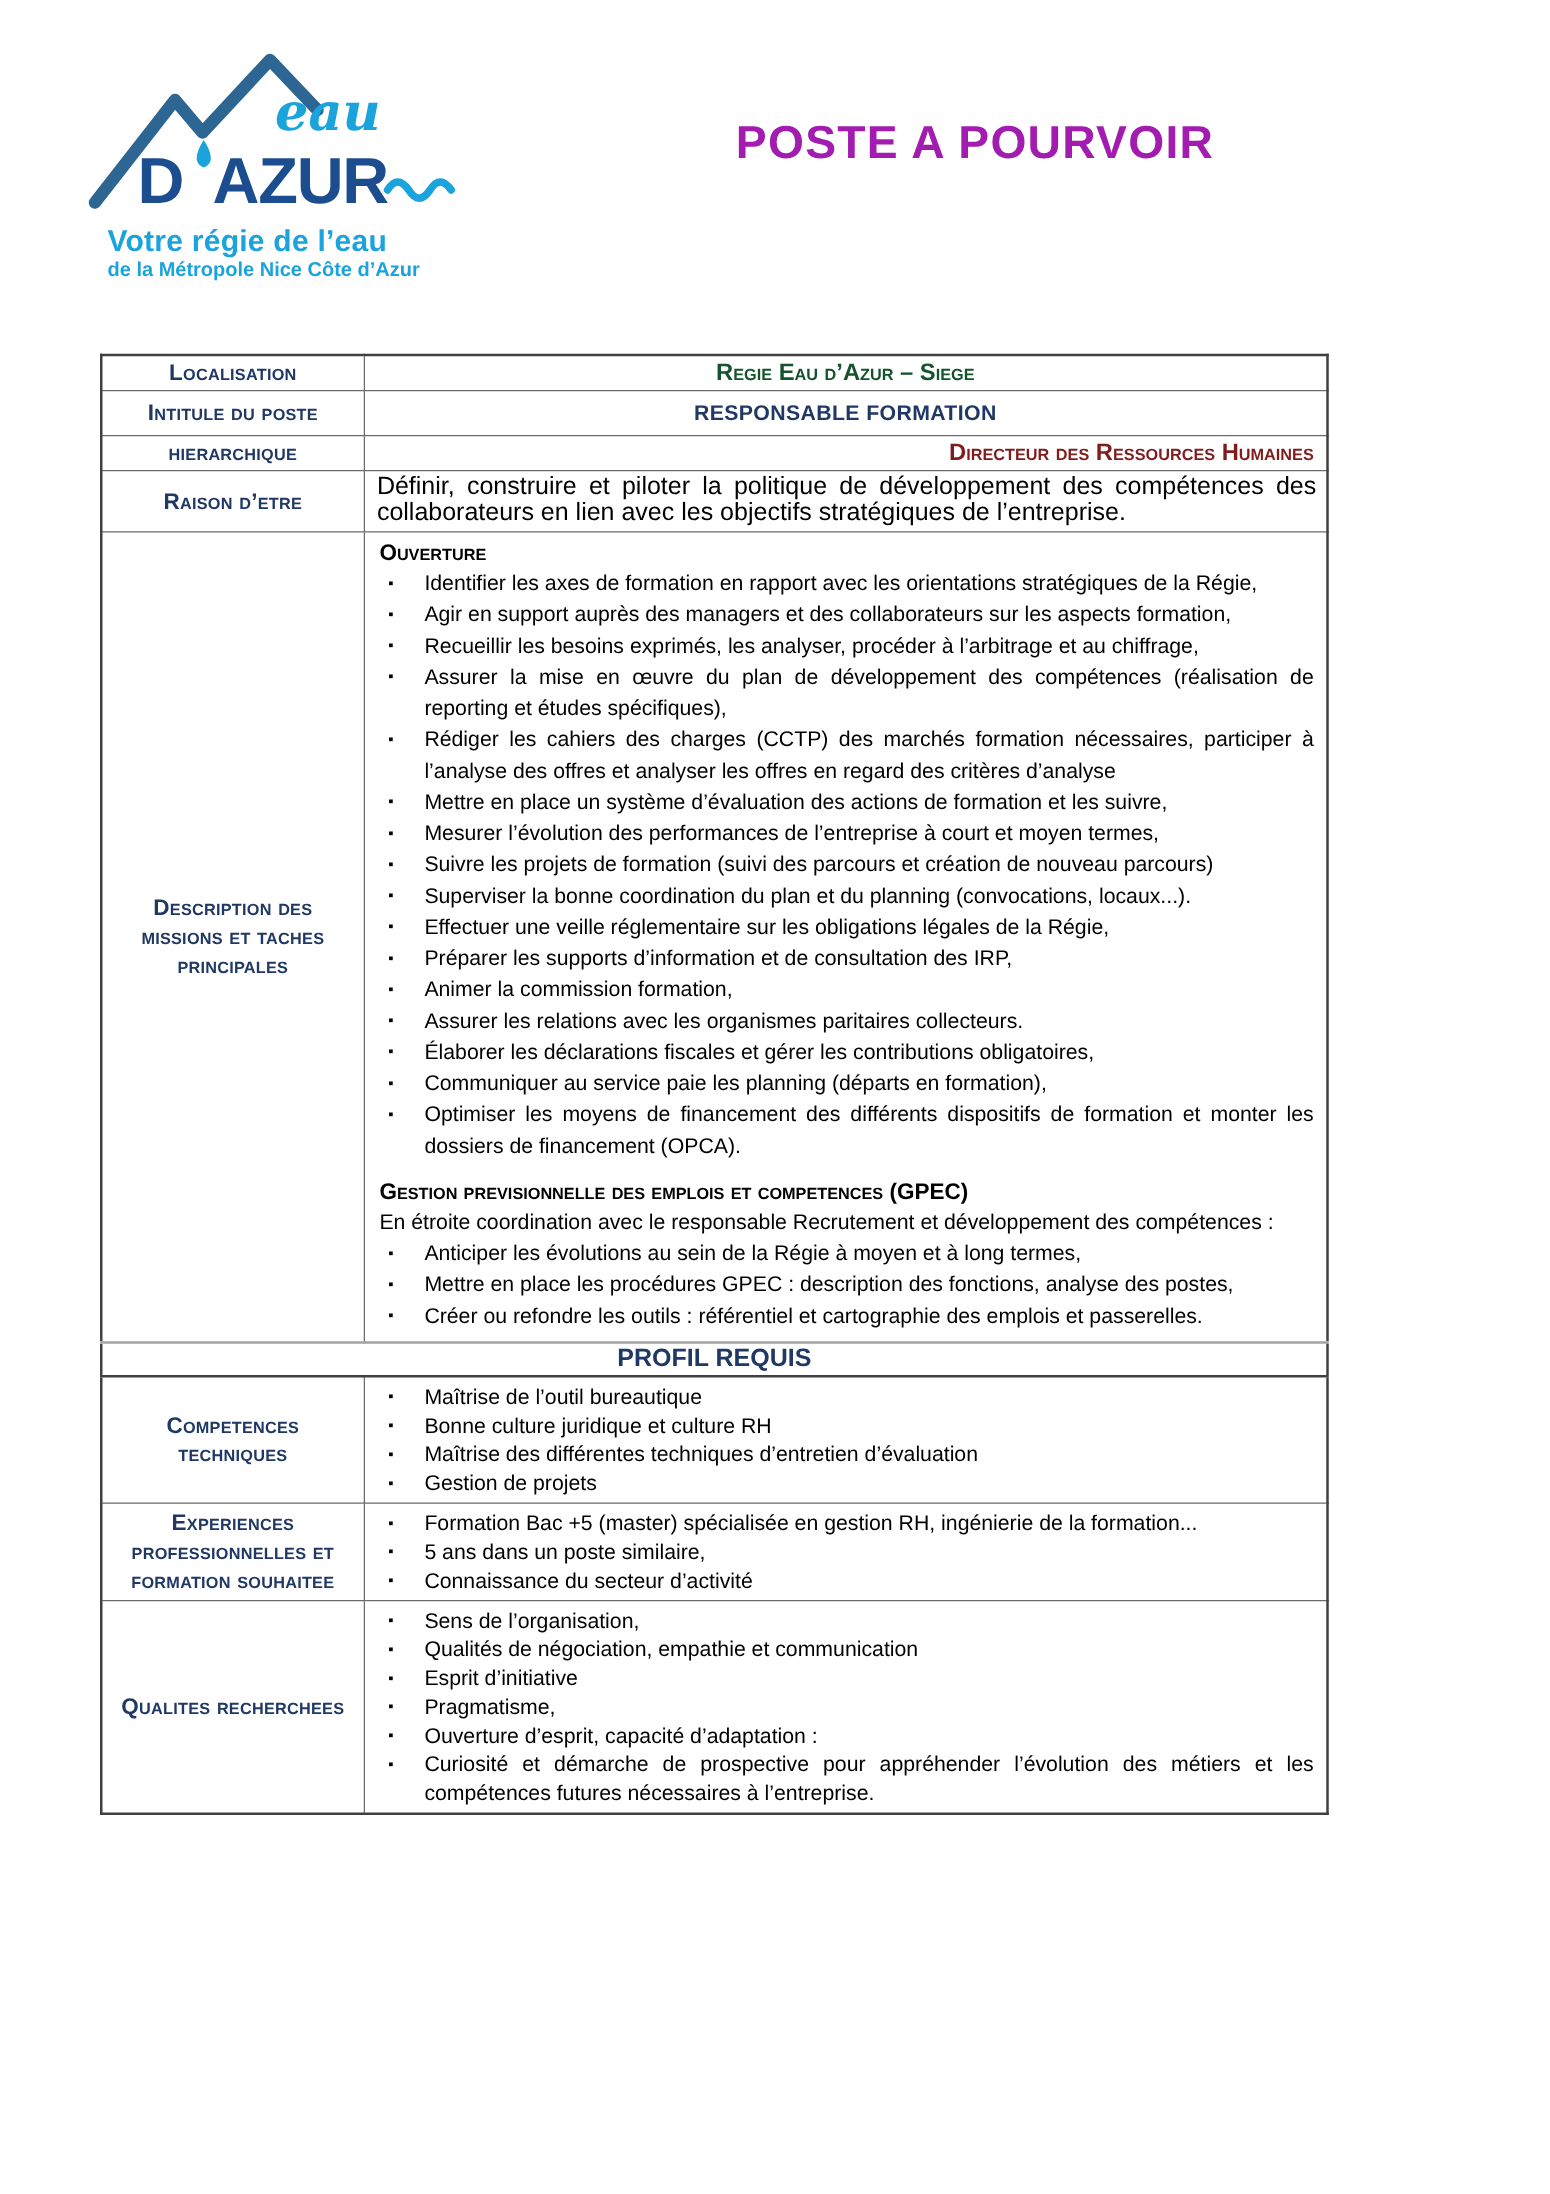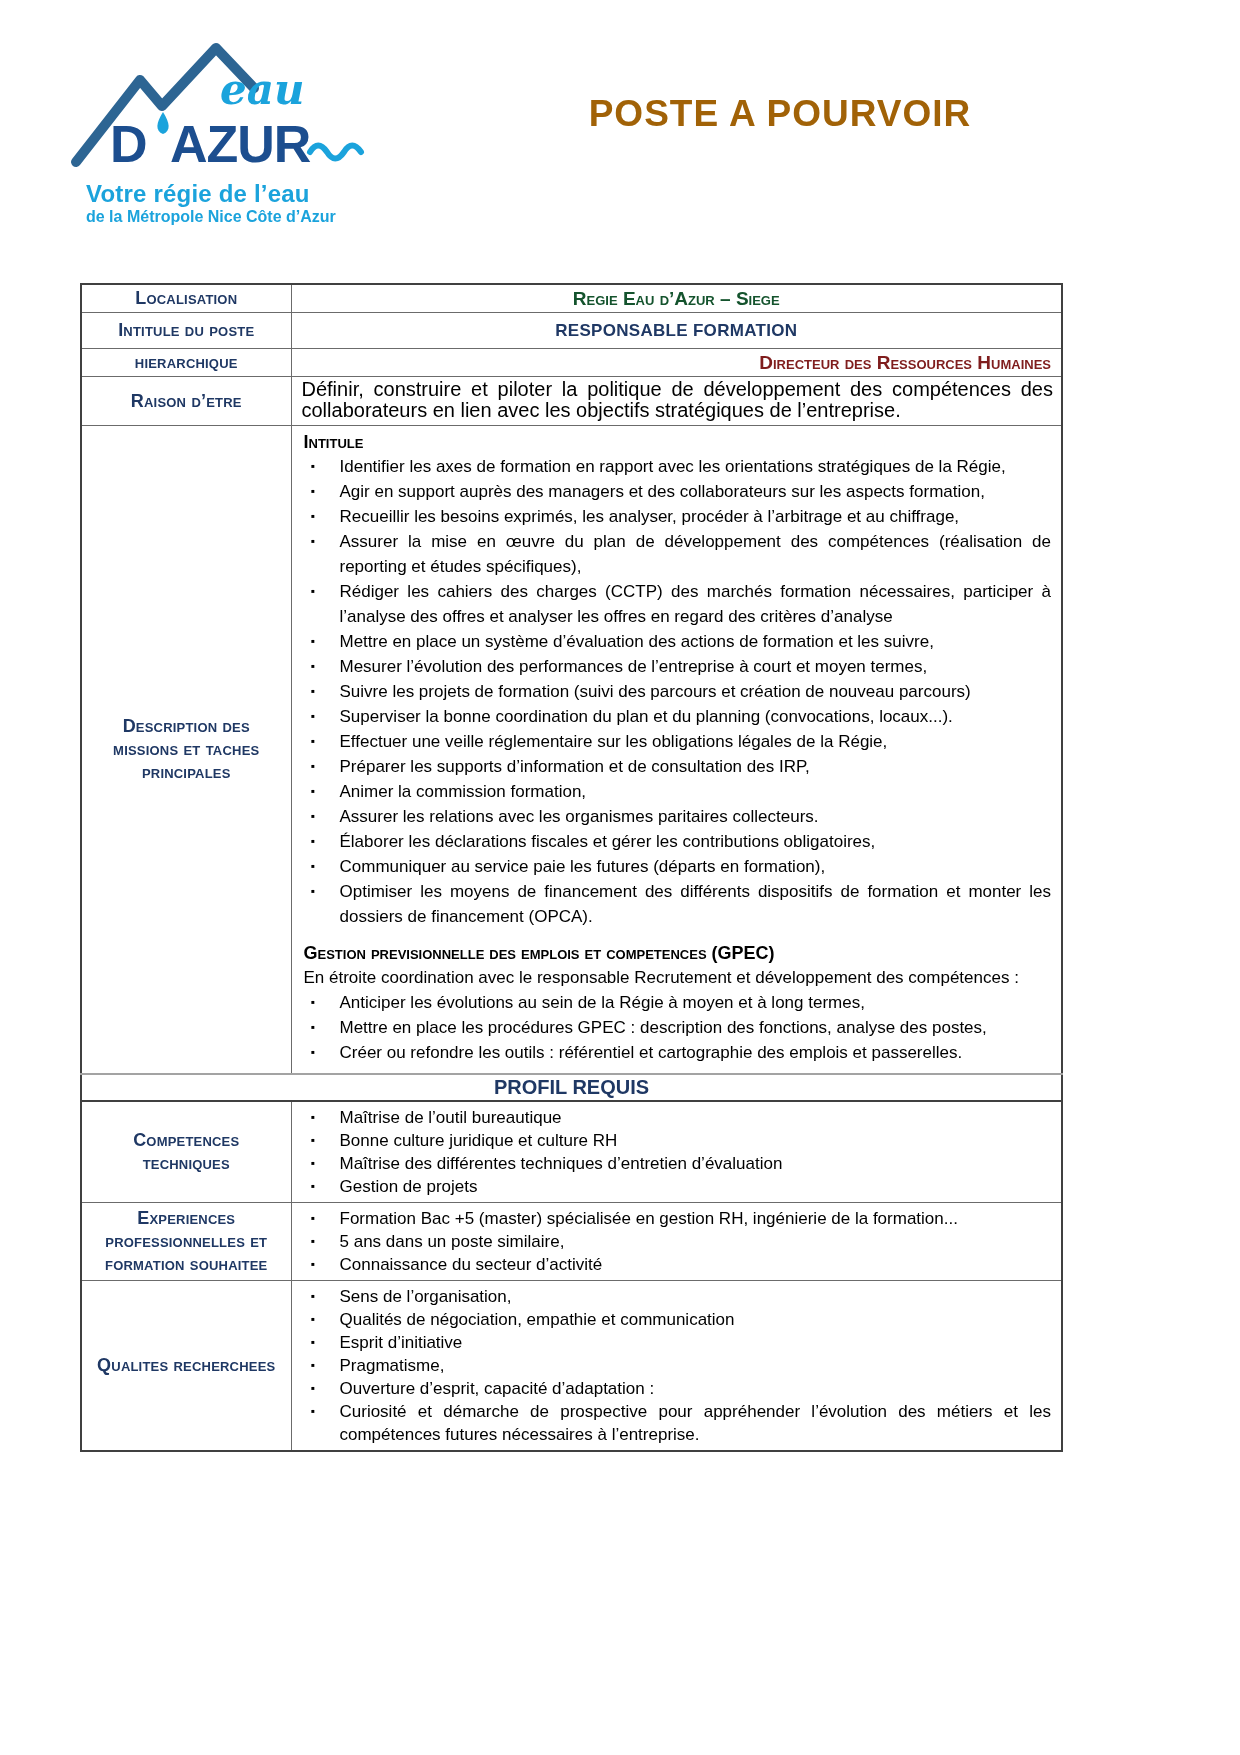--- a/index.html
+++ b/index.html
@@ -24,21 +24,21 @@
     color: #1BA3DC; font-weight: bold; font-size: 24px;
     padding-left: 16px; line-height: 27px; letter-spacing: 0.2px;
   }
   .tagline2 {
     color: #1BA3DC; font-weight: bold; font-size: 16px;
     padding-left: 16px; line-height: 20px;
   }
   .doc-title {
     position: absolute; left: 500px; top: 93px; width: 560px;
     text-align: center;
-    color: #a16207; font-size: 37px; font-weight: bold; letter-spacing: 1px;
+    color: #a21caf; font-size: 37px; font-weight: bold; letter-spacing: 1px;
     white-space: nowrap;
   }
 
   
   table.job {
     border-collapse: collapse;
     margin-left: 80px;
     width: 983px;
     table-layout: fixed;
     border: 2px solid #404040;
@@ -144,37 +144,37 @@
     </tr>
 
     <tr class="r-raison">
       <td class="label sc">Raison d’etre</td>
       <td class="value">Définir, construire et piloter la politique de développement des compétences des collaborateurs en lien avec les objectifs stratégiques de l’entreprise.</td>
     </tr>
 
     <tr class="r-missions">
       <td class="label sc">Description des missions et taches principales</td>
       <td class="value v-missions">
-        <div class="sec-heading sc">Intitule</div>
+        <div class="sec-heading sc">Ouverture</div>
         <ul class="bullets">
               <li>Identifier les axes de formation en rapport avec les orientations stratégiques de la Régie,</li>
               <li>Agir en support auprès des managers et des collaborateurs sur les aspects formation,</li>
               <li>Recueillir les besoins exprimés, les analyser, procéder à l’arbitrage et au chiffrage,</li>
               <li>Assurer la mise en œuvre du plan de développement des compétences (réalisation de reporting et études spécifiques),</li>
               <li>Rédiger les cahiers des charges (CCTP) des marchés formation nécessaires, participer à l’analyse des offres et analyser les offres en regard des critères d’analyse</li>
               <li>Mettre en place un système d’évaluation des actions de formation et les suivre,</li>
               <li>Mesurer l’évolution des performances de l’entreprise à court et moyen termes,</li>
               <li>Suivre les projets de formation (suivi des parcours et création de nouveau parcours)</li>
               <li>Superviser la bonne coordination du plan et du planning (convocations, locaux...).</li>
               <li>Effectuer une veille réglementaire sur les obligations légales de la Régie,</li>
               <li>Préparer les supports d’information et de consultation des IRP,</li>
               <li>Animer la commission formation,</li>
               <li>Assurer les relations avec les organismes paritaires collecteurs.</li>
               <li>Élaborer les déclarations fiscales et gérer les contributions obligatoires,</li>
-              <li>Communiquer au service paie les futures (départs en formation),</li>
+              <li>Communiquer au service paie les planning (départs en formation),</li>
               <li>Optimiser les moyens de financement des différents dispositifs de formation et monter les dossiers de financement (OPCA).</li>
             </ul>
         <div class="sec-heading sc gpec">Gestion previsionnelle des emplois et competences (GPEC)</div>
         <p class="intro">En étroite coordination avec le responsable Recrutement et développement des compétences :</p>
         <ul class="bullets">
               <li>Anticiper les évolutions au sein de la Régie à moyen et à long termes,</li>
               <li>Mettre en place les procédures GPEC : description des fonctions, analyse des postes,</li>
               <li>Créer ou refondre les outils : référentiel et cartographie des emplois et passerelles.</li>
             </ul>
       </td>

